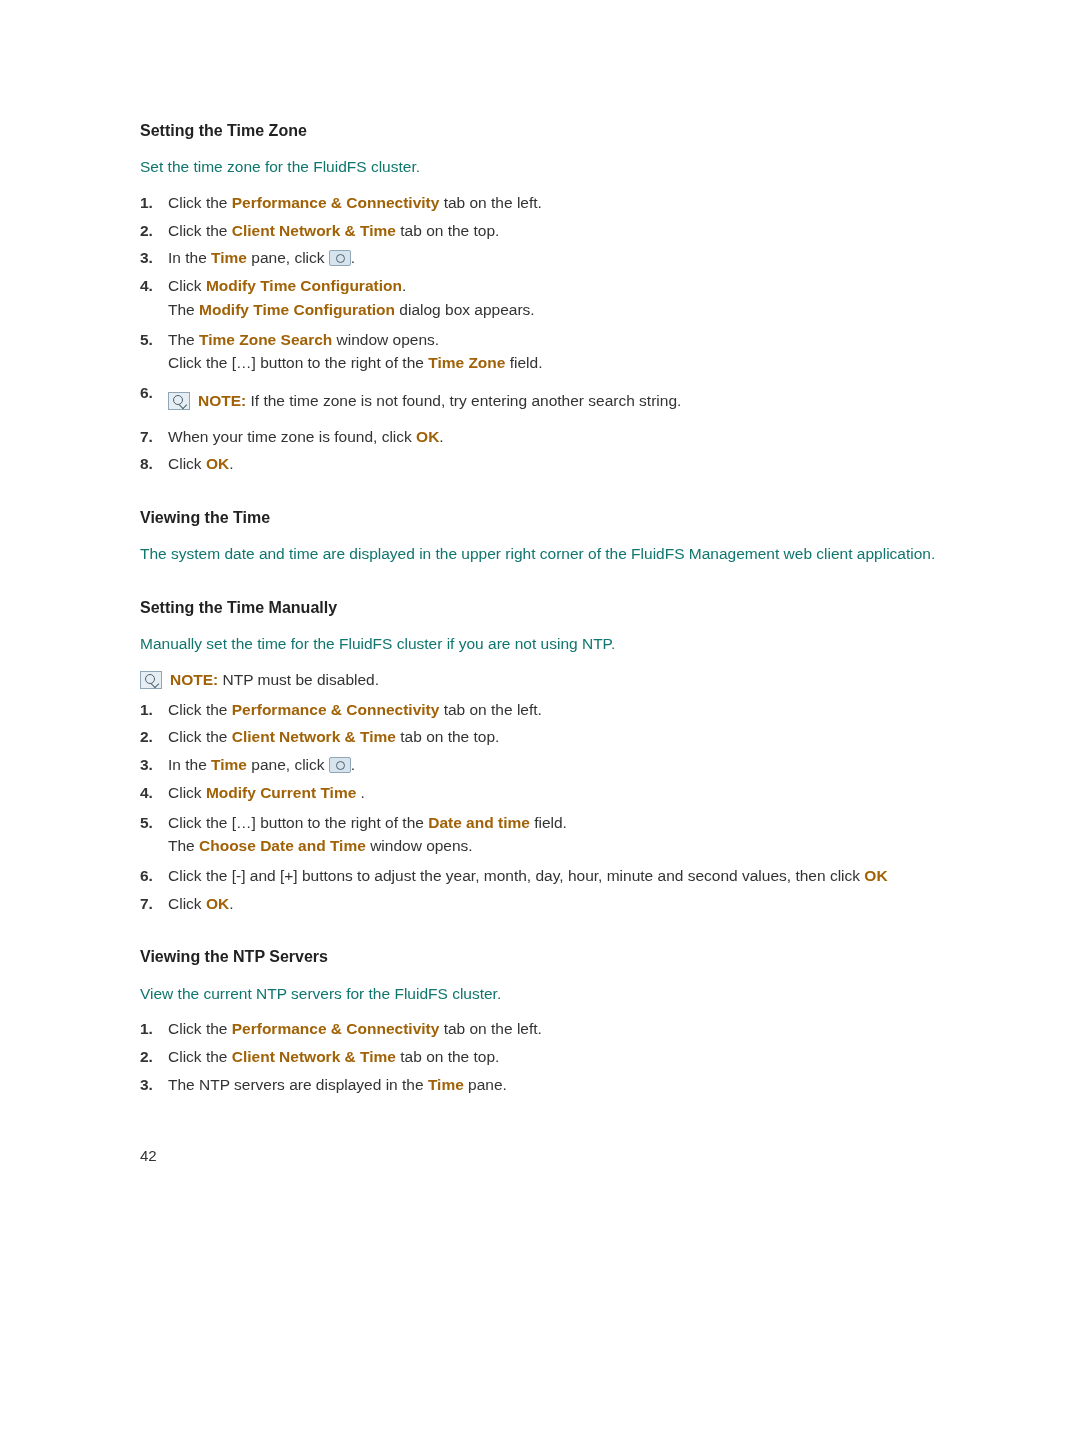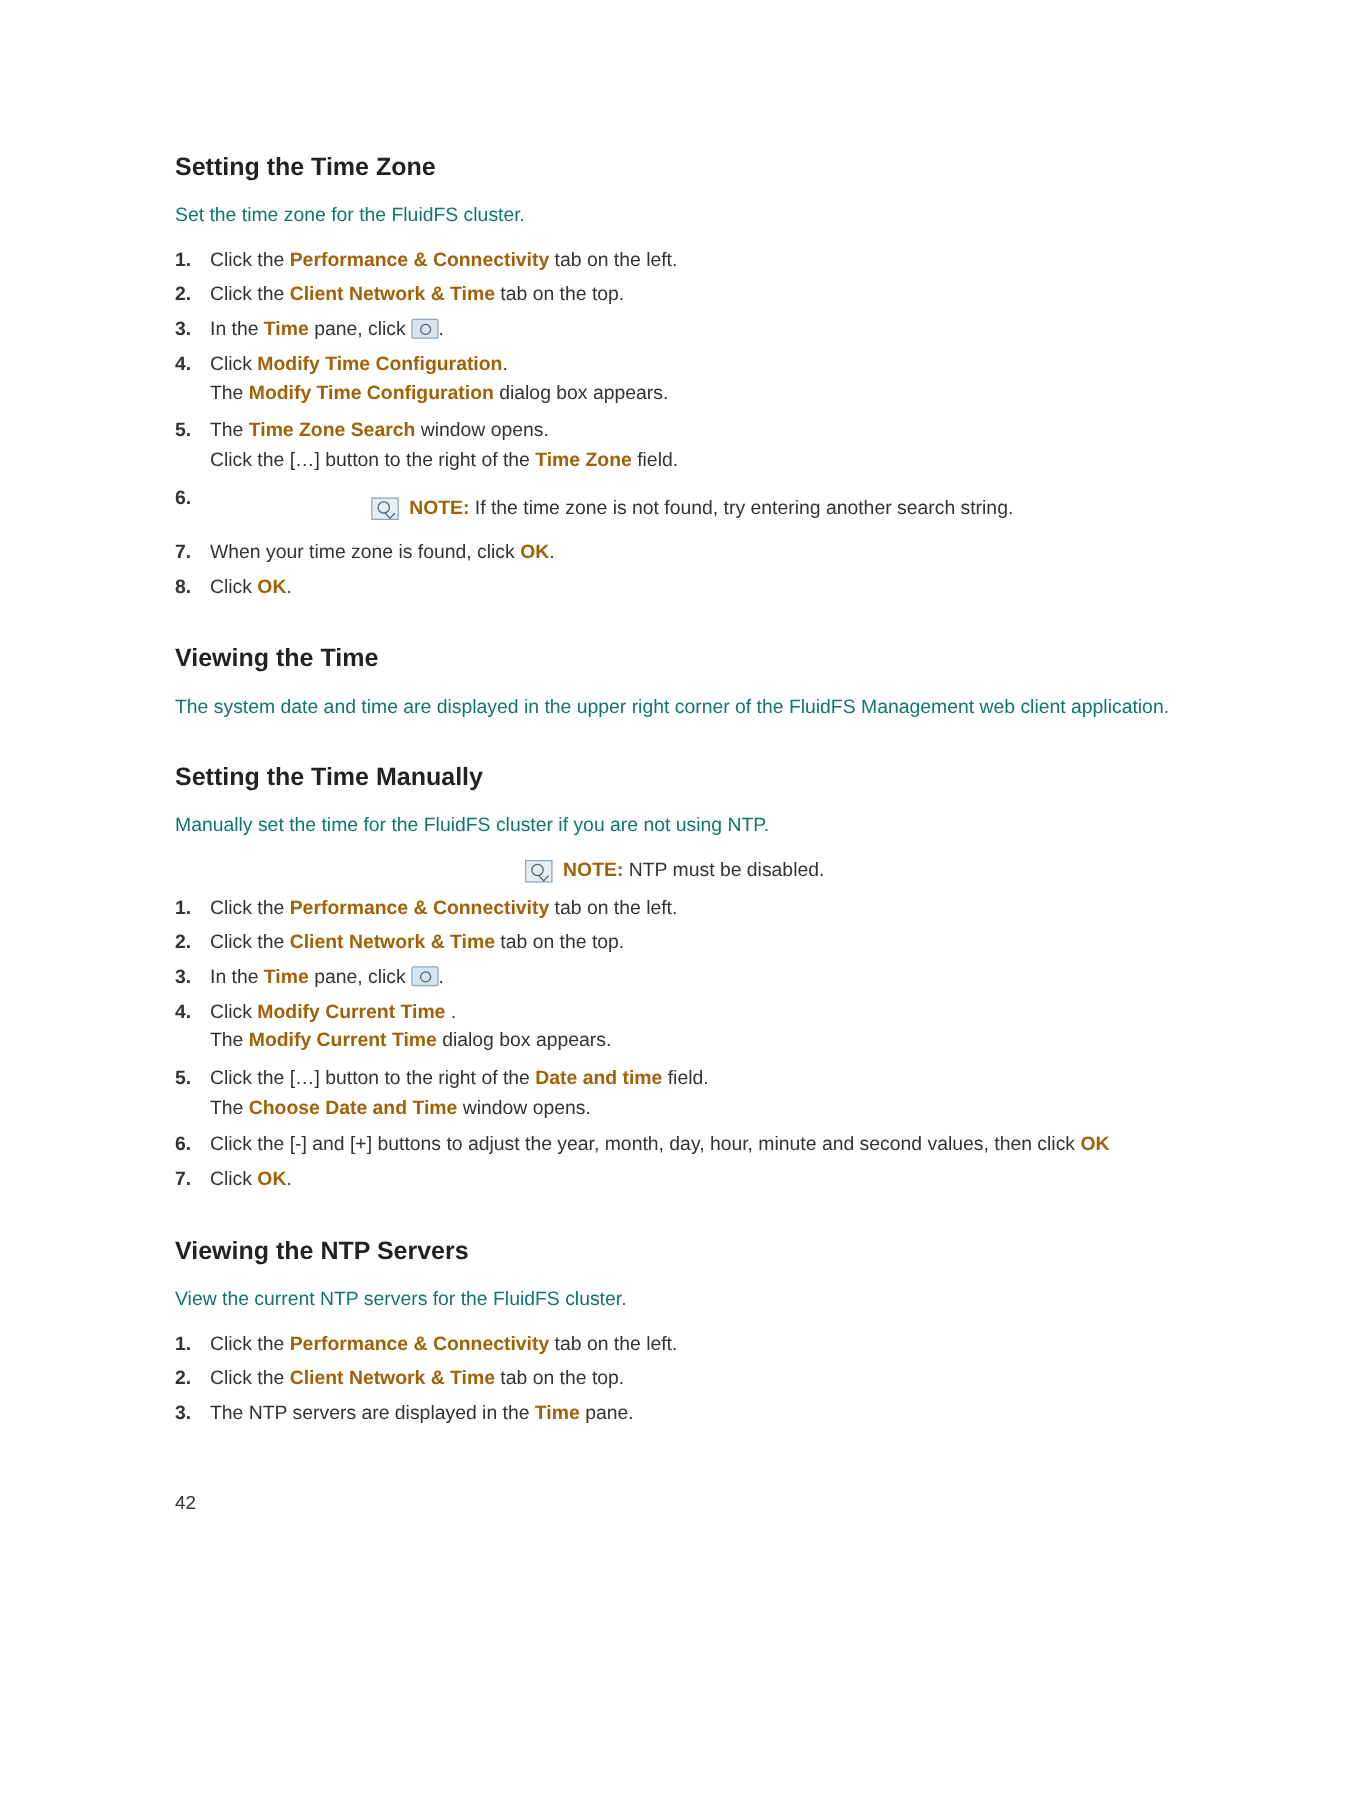--- a/index.html
+++ b/index.html
@@ -1,28 +1,28 @@
 <!DOCTYPE html>
 <html><head>
 <meta charset="utf-8">
 <style>
 * { margin: 0; padding: 0; box-sizing: border-box; }
 body { font-family: "Segoe UI", "Helvetica Neue", Arial, sans-serif; font-size: 15.5px; color: #333; background: #fff; width: 1080px; padding: 120px 140px 60px 140px; line-height: 1.4; }
-h2 { font-size: 20px; font-weight: 700; color: #222; margin-bottom: 14px; }
+h2 { font-size: 16px; font-weight: 700; color: #222; margin-bottom: 14px; }
 .section-gap { margin-top: 32px; }
 p { margin-bottom: 14px; color: #0f766e; }
 ol { list-style: none; padding-left: 0; margin-bottom: 14px; }
 ol > li { display: flex; margin-bottom: 6px; }
 ol > li .num { font-weight: 700; min-width: 28px; flex-shrink: 0; }
 ol > li .body { flex: 1; }
 .body .line { margin-bottom: 2px; }
 strong { font-weight: 700; color: #a16207; }
 .inline-icon { display: inline-block; width: 22px; height: 16px; background: #d7e4ee; border: 1px solid #8fa6b6; border-radius: 2px; vertical-align: -3px; position: relative; }
 .inline-icon::after { content: ""; position: absolute; top: 3px; left: 6px; width: 7px; height: 7px; border: 1.5px solid #4a6170; border-radius: 50%; }
-.note-row { display: flex; align-items: flex-start; gap: 8px; margin: 8px 0 8px 0; justify-content: center; }
+.note-row { display: flex; align-items: flex-start; gap: 8px; margin: 8px 0 8px 0; }
 .note-icon { width: 22px; height: 18px; background: #e6eef4; border: 1px solid #8fa6b6; position: relative; flex-shrink: 0; margin-top: 2px; }
 .note-icon::after { content: ""; position: absolute; width: 8px; height: 8px; border: 1.5px solid #4a6170; border-radius: 50%; top: 2px; left: 4px; }
 .note-icon::before { content: ""; position: absolute; width: 5px; height: 5px; border-left: 1.5px solid #4a6170; border-bottom: 1.5px solid #4a6170; transform: rotate(-45deg); bottom: 1px; right: 3px; }
 .indented-note { margin-left: 0; }
 .page-num { margin-top: 50px; font-size: 15px; }
 </style>
 </head>
 <body>
 
 <h2>Setting the Time Zone</h2>
@@ -95,21 +95,20 @@
     <span class="body"><span>Click the </span><strong>Client Network &amp; Time</strong><span> tab on the top.</span></span>
   </li>
   <li>
     <span class="num">3.</span>
     <span class="body"><span>In the </span><strong>Time</strong><span> pane, click </span><span class="inline-icon"></span><span>.</span></span>
   </li>
   <li>
     <span class="num">4.</span>
     <span class="body">
       <div class="line"><span>Click </span><strong>Modify Current Time</strong><span> .</span></div>
-      <div class="line"><span>The </span><strong>Modify Current Time</strong><span> dialog box appears.</span></div>
     </span>
   </li>
   <li>
     <span class="num">5.</span>
     <span class="body">
       <div class="line"><span>Click the […] button to the right of the </span><strong>Date and time</strong><span> field.</span></div>
       <div class="line"><span>The </span><strong>Choose Date and Time</strong><span> window opens.</span></div>
     </span>
   </li>
   <li>

